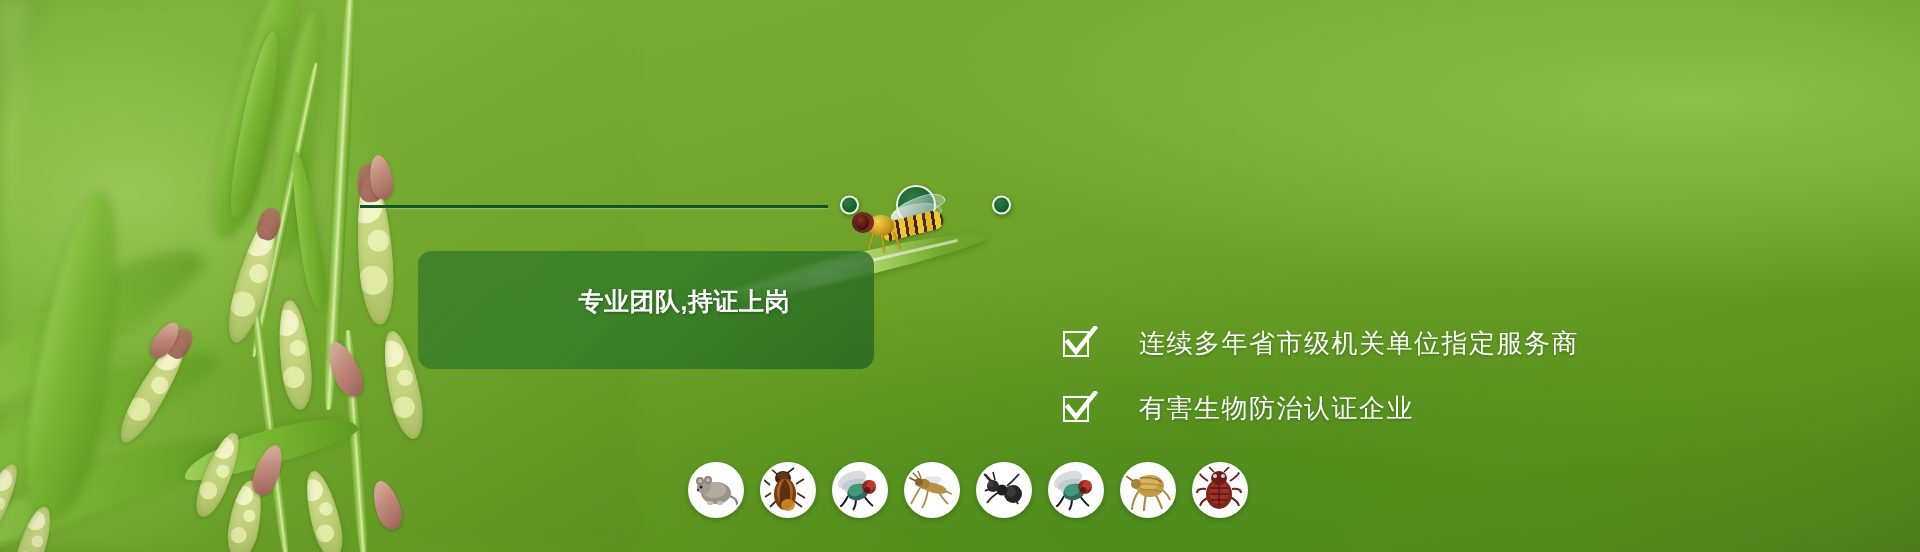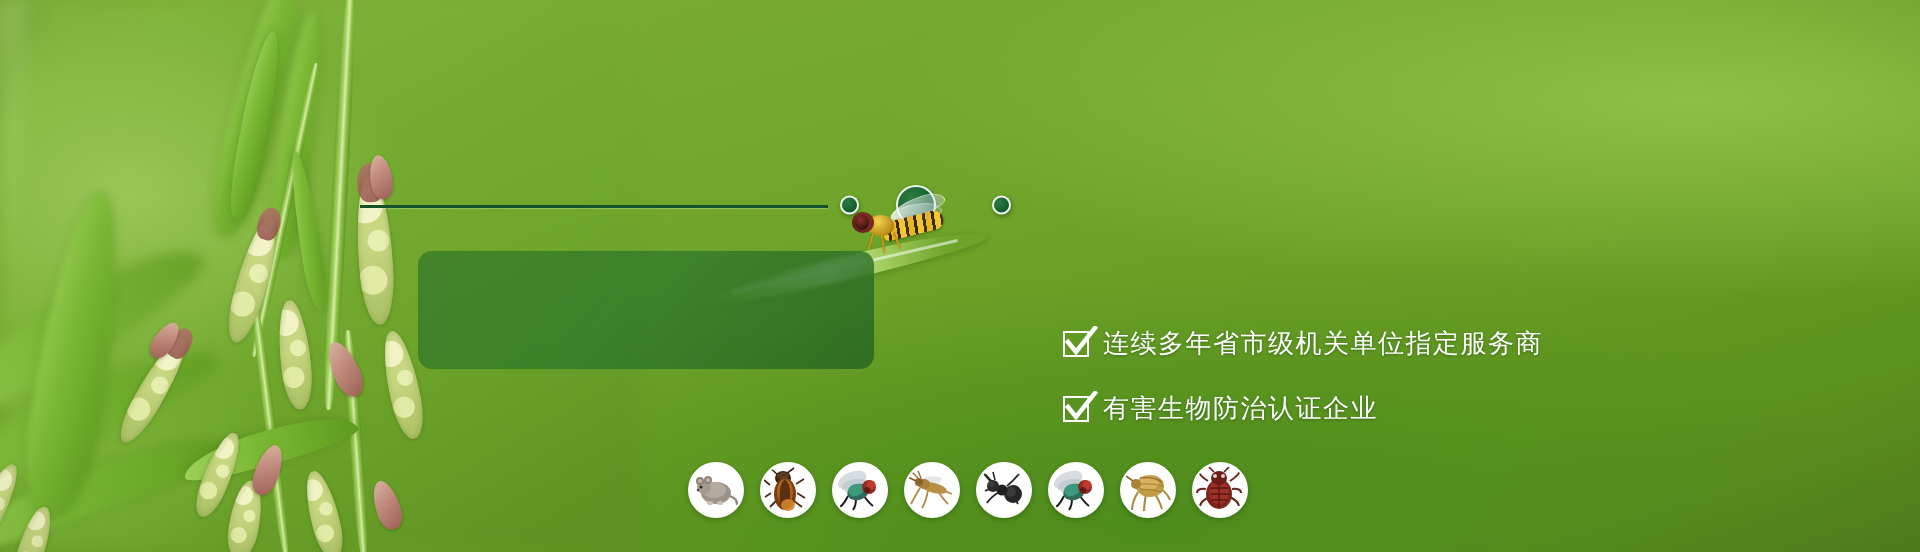--- a/index.html
+++ b/index.html
@@ -189,21 +189,21 @@
     box-shadow:0 2px 6px rgba(40,80,10,.3);
   }
   .leaf-perch::after{
     content:""; position:absolute; left:10%; top:38%;
     width:80%; height:3px; border-radius:3px;
     background:rgba(255,255,255,.55);
   }
 
   
   .checks { position:absolute; left:1063px; top:326px; }
-  .check-row { display:flex; align-items:center; margin-bottom:30px; }
+  .check-row { display:flex; align-items:center; margin-bottom:30px;gap:36px; }
   .check-box {
     width:26px; height:26px; flex:0 0 26px;
     border:2px solid #ffffff; position:relative; margin-right:14px;
   }
   .check-box svg { position:absolute; left:-1px; top:-7px; }
   .check-label {
     color:#ffffff; font-size:26px; letter-spacing:1.5px;
     white-space:nowrap;
     font-family:"Liberation Sans", sans-serif;
     text-shadow:0 1px 3px rgba(0,45,0,.4);
@@ -287,20 +287,21 @@
     <span class="fly-thx"></span>
     <span class="fly-head"></span>
     <span class="fly-eye"></span>
     <span class="fly-leg lg1"></span>
     <span class="fly-leg lg2"></span>
     <span class="fly-leg lg3"></span>
   </div>
 
   <div class="panel">
     <div class="panel-lines">
+      <div class="pline l1">专业团队,持证上岗</div>
     </div>
   </div>
 
   <div class="checks">
 
     <div class="check-row">
       <span class="check-box">
         <svg width="34" height="34" viewBox="0 0 34 34" aria-hidden="true">
           <path d="M4 16 L12 26 L31 2" fill="none" stroke="#ffffff" stroke-width="4.5" stroke-linecap="square" stroke-linejoin="miter"></path>
         </svg>

